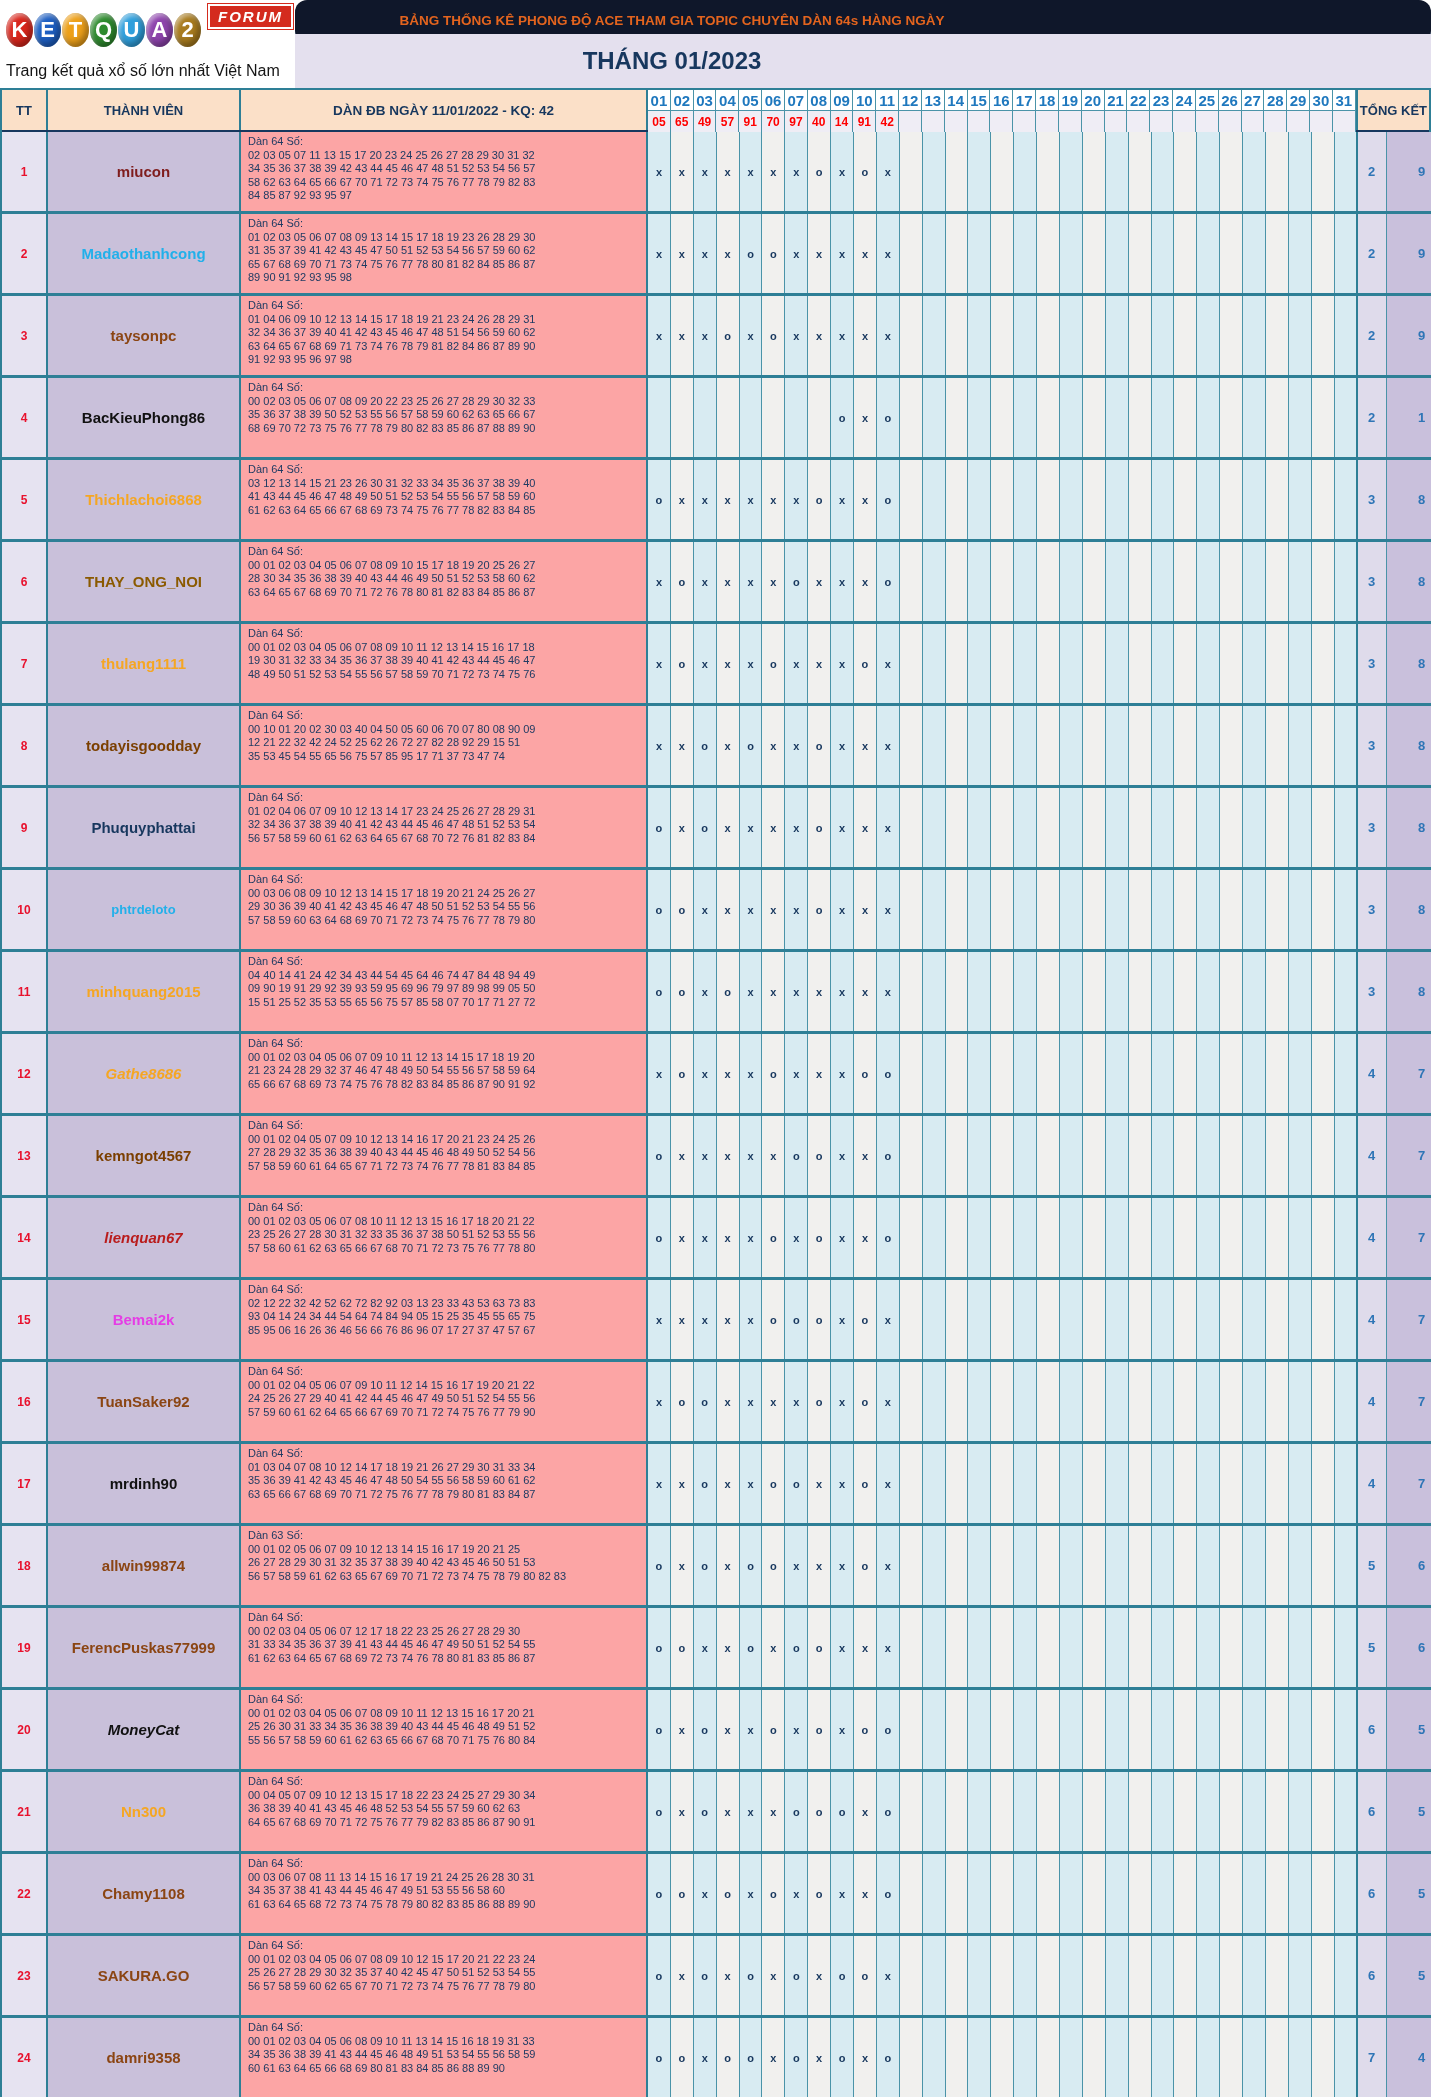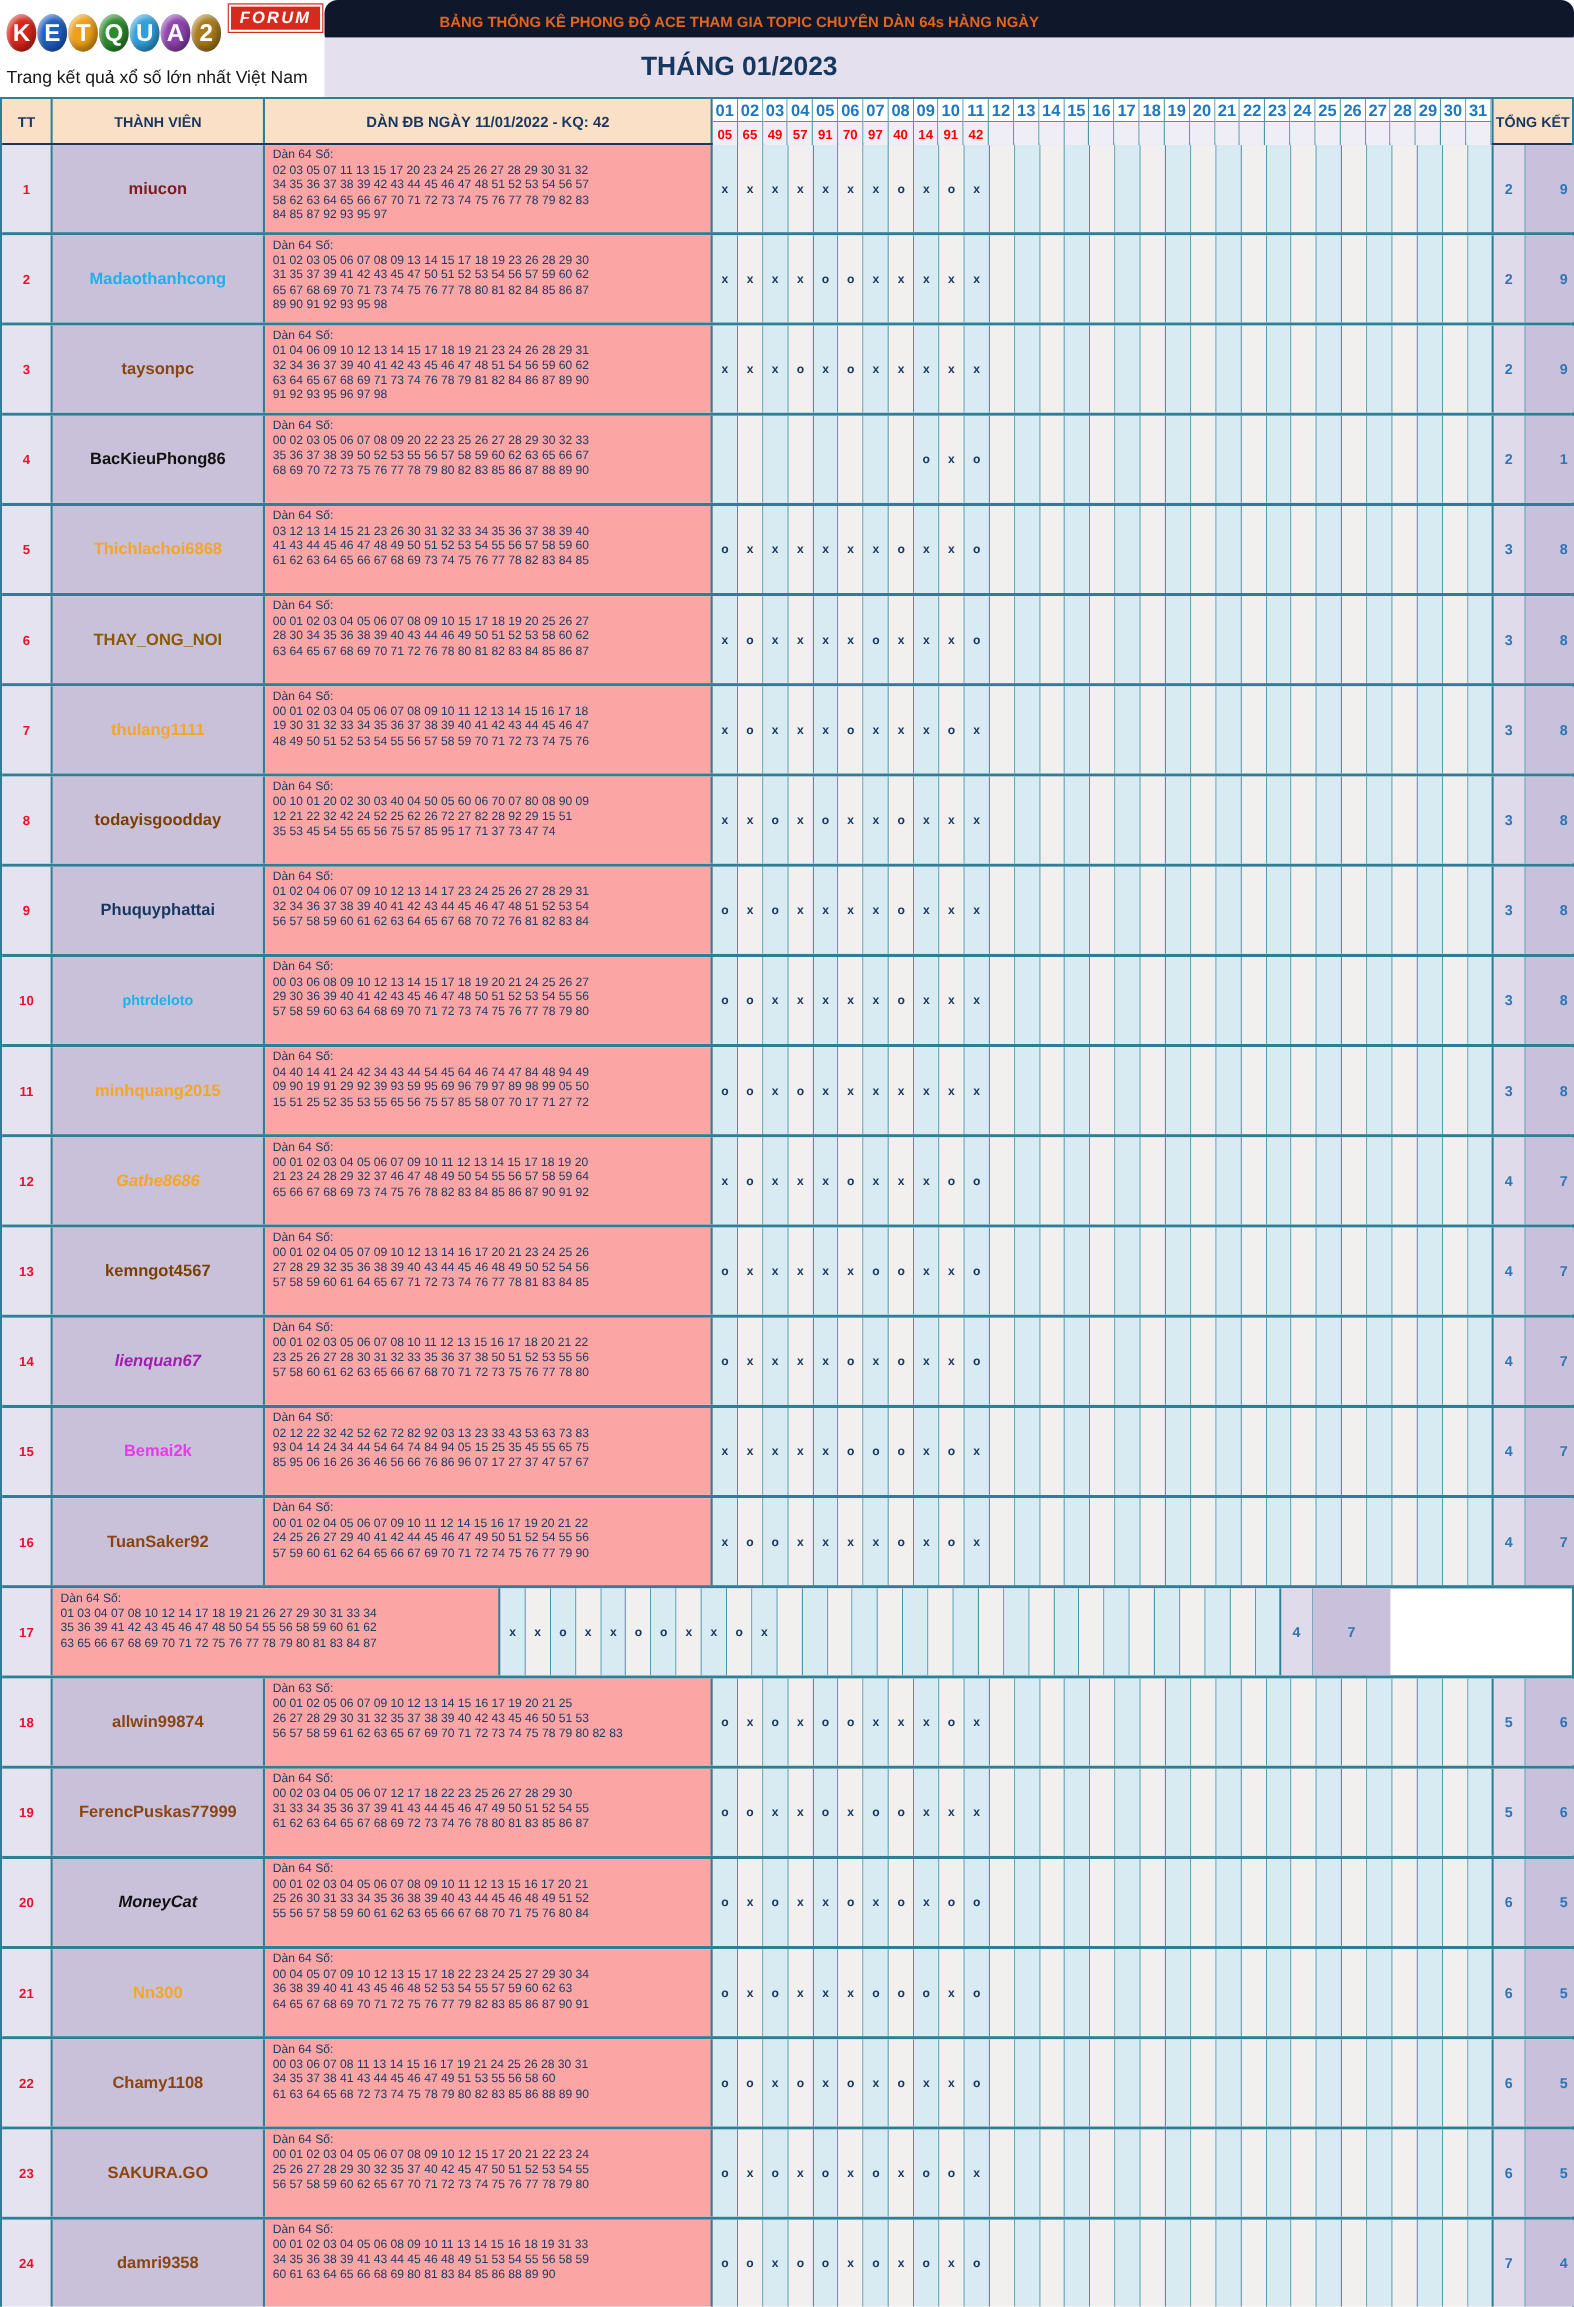--- a/index.html
+++ b/index.html
@@ -747,21 +747,21 @@
           <div class="cell c-day day even"></div>
           <div class="cell c-day day odd"></div>
           <div class="cell c-day day even"></div>
           <div class="cell c-day day odd last"></div>
           <div class="cell c-t1 t1">4</div>
           <div class="cell c-t2 t2">7</div>
         </div>
         <div class="row">
           <div class="cell c-tt tt">14</div>
           <div class="cell c-mem mem">
-            <span style="color: #a21caf; font-style: italic;">lienquan67</span>
+            <span style="color: #b91c1c; font-style: italic;">lienquan67</span>
           </div>
           <div class="cell c-dan dan">
             <div>Dàn 64 Số:</div>
             <div>00 01 02 03 05 06 07 08 10 11 12 13 15 16 17 18 20 21 22</div>
             <div>23 25 26 27 28 30 31 32 33 35 36 37 38 50 51 52 53 55 56</div>
             <div>57 58 60 61 62 63 65 66 67 68 70 71 72 73 75 76 77 78 80</div>
           </div>
           <div class="cell c-day day odd">o</div>
           <div class="cell c-day day even">x</div>
           <div class="cell c-day day odd">x</div>
@@ -881,20 +881,23 @@
           <div class="cell c-day day odd"></div>
           <div class="cell c-day day even"></div>
           <div class="cell c-day day odd"></div>
           <div class="cell c-day day even"></div>
           <div class="cell c-day day odd last"></div>
           <div class="cell c-t1 t1">4</div>
           <div class="cell c-t2 t2">7</div>
         </div>
         <div class="row">
           <div class="cell c-tt tt">17</div>
+          <div class="cell c-mem mem">
+            <span style="color: rgb(17, 17, 17);">mrdinh90</span>
+          </div>
           <div class="cell c-dan dan">
             <div>Dàn 64 Số:</div>
             <div>01 03 04 07 08 10 12 14 17 18 19 21 26 27 29 30 31 33 34</div>
             <div>35 36 39 41 42 43 45 46 47 48 50 54 55 56 58 59 60 61 62</div>
             <div>63 65 66 67 68 69 70 71 72 75 76 77 78 79 80 81 83 84 87</div>
           </div>
           <div class="cell c-day day odd">x</div>
           <div class="cell c-day day even">x</div>
           <div class="cell c-day day odd">o</div>
           <div class="cell c-day day even">x</div>

